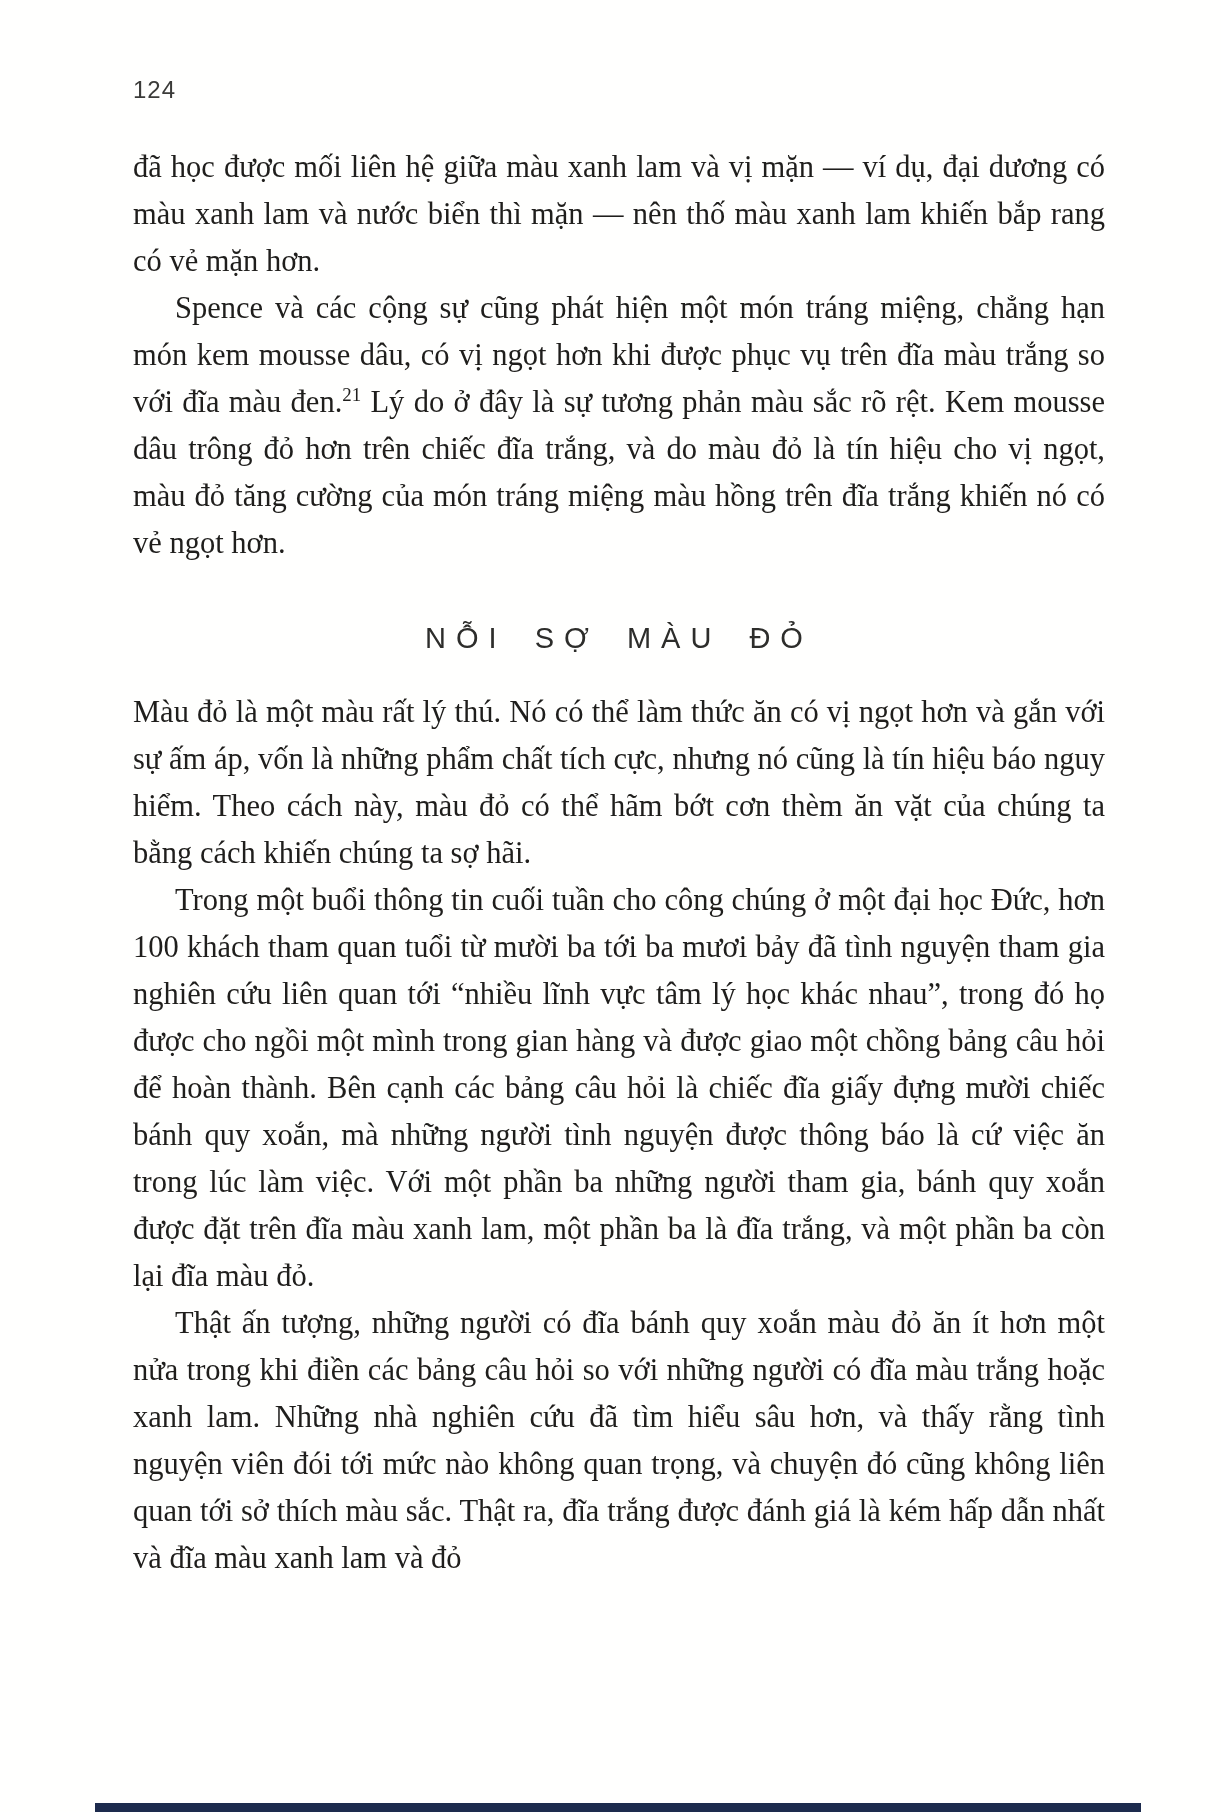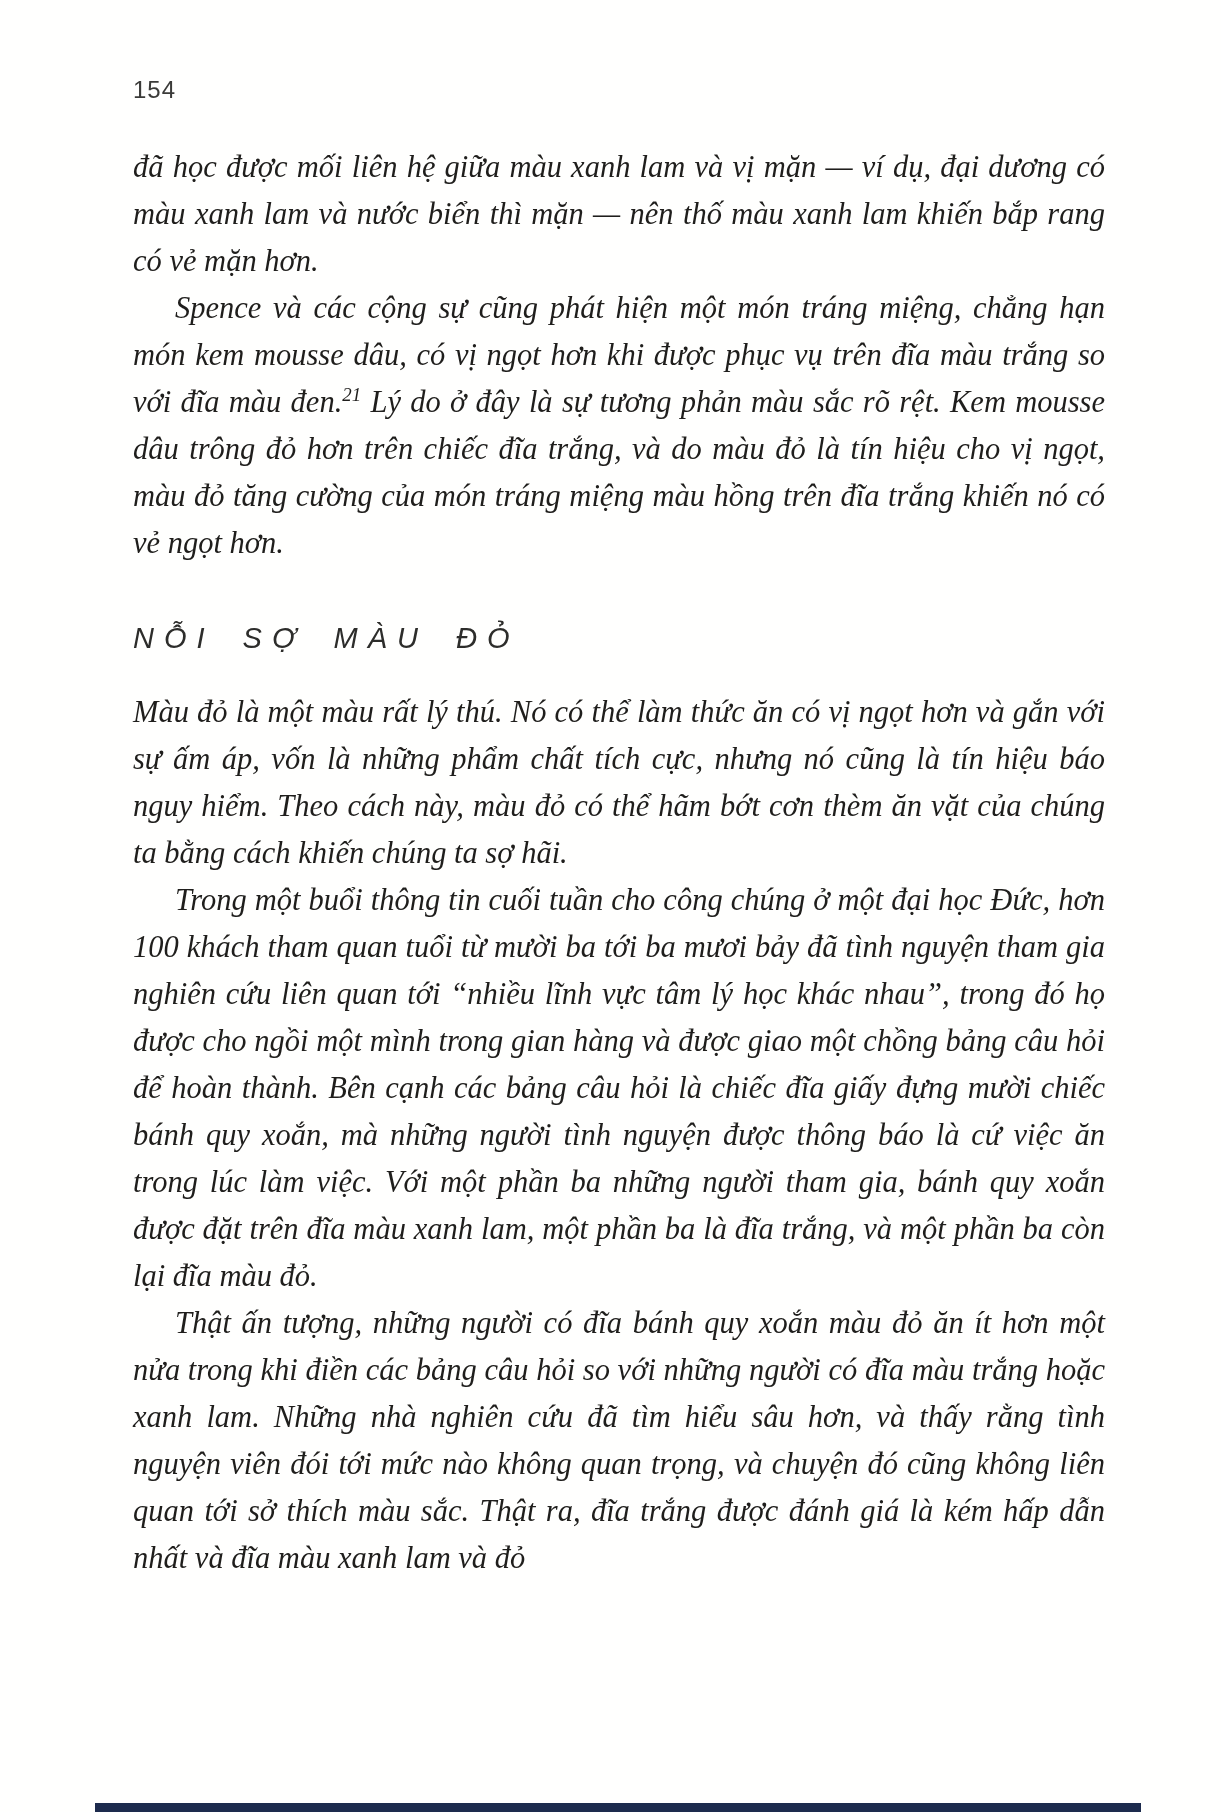--- a/index.html
+++ b/index.html
@@ -41,57 +41,56 @@
     word-spacing: 12px;
     white-space: nowrap;
     font-weight: 400;
   }
   .body-text {
     margin-top: 40px;
     font-size: 30.5px;
     line-height: 47px;
     text-align: justify;
     color: #1f1e1c;
-    font-style: italic;
   }
   .body-text p { margin: 0; }
   .body-text p.indent { text-indent: 42px; }
   sup.footnote-ref {
     font-size: 0.62em;
     line-height: 0;
     vertical-align: super;
   }
   .section-heading {
     font-family: "Liberation Sans", "DejaVu Sans", sans-serif;
     font-weight: 500;
     font-size: 29px;
     letter-spacing: 10px;
     word-spacing: 10px;
-    text-align: left;
+    text-align: center;
     color: #2d2d2b;
     margin: 48px 0 27px 0;
     text-indent: 0;
   }
   .bottom-bar {
     position: absolute;
     left: 95px;
     bottom: 0;
     width: 1046px;
     height: 9px;
     background: #1d2b4d;
   }
 </style>
 </head>
 <body>
 
 <div class="page">
   <div class="content">
 
     <header class="page-header">
-      <span class="page-number">154</span>
+      <span class="page-number">124</span>
     </header>
 
     <main class="body-text">
       <p>đã học được mối liên hệ giữa màu xanh lam và vị mặn — ví dụ, đại dương có màu xanh lam và nước biển thì mặn — nên thố màu xanh lam khiến bắp rang có vẻ mặn hơn.</p>
 
       <p class="indent"><span>Spence và các cộng sự cũng phát hiện một món tráng miệng, chẳng hạn món kem mousse dâu, có vị ngọt hơn khi được phục vụ trên đĩa màu trắng so với đĩa màu đen.</span><sup class="footnote-ref">21</sup><span> Lý do ở đây là sự tương phản màu sắc rõ rệt. Kem mousse dâu trông đỏ hơn trên chiếc đĩa trắng, và do màu đỏ là tín hiệu cho vị ngọt, màu đỏ tăng cường của món tráng miệng màu hồng trên đĩa trắng khiến nó có vẻ ngọt hơn.</span></p>
 
       <h2 class="section-heading">NỖI SỢ MÀU ĐỎ</h2>
 
       <p>Màu đỏ là một màu rất lý thú. Nó có thể làm thức ăn có vị ngọt hơn và gắn với sự ấm áp, vốn là những phẩm chất tích cực, nhưng nó cũng là tín hiệu báo nguy hiểm. Theo cách này, màu đỏ có thể hãm bớt cơn thèm ăn vặt của chúng ta bằng cách khiến chúng ta sợ hãi.</p>

